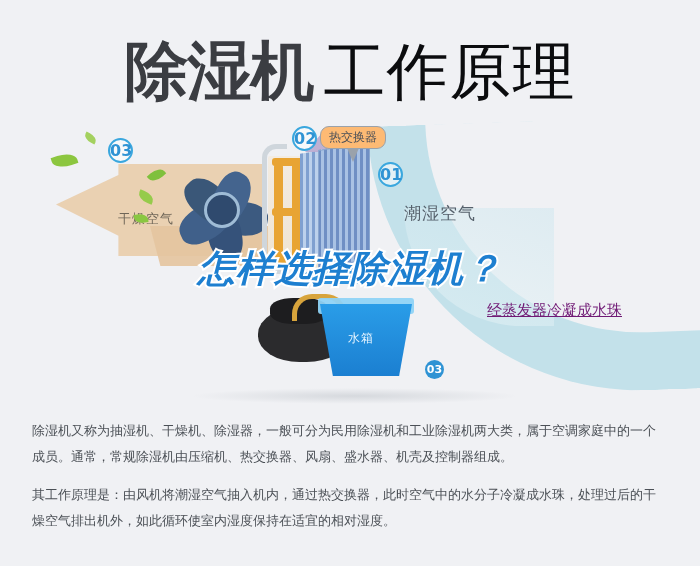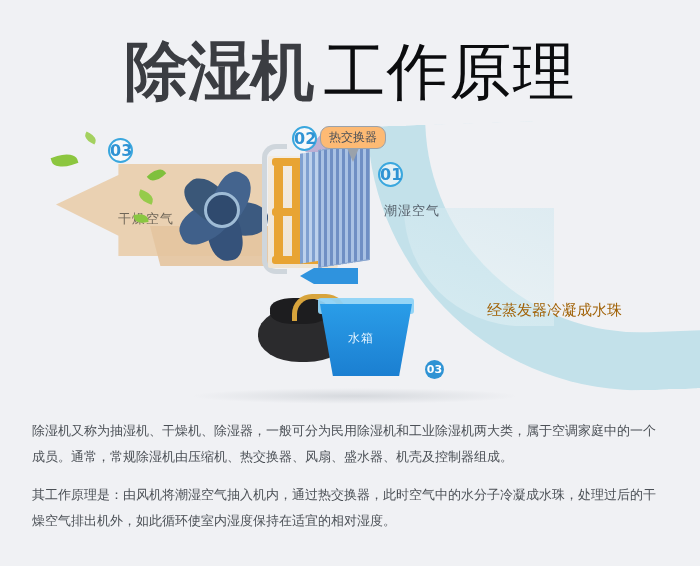--- a/index.html
+++ b/index.html
@@ -162,39 +162,39 @@
     position:absolute;padding:2px 8px;border:1.5px solid #9aa2ab;
     border-radius:9px;background:#fdba74;color:#4a4f57;font-size:12px;
     white-space:nowrap;
   }
   .bubble:after{
     content:"";position:absolute;left:50%;bottom:-14px;margin-left:-6px;
     width:0;height:0;border-left:6px solid transparent;
     border-right:6px solid transparent;border-top:14px solid #9aa2ab;
   }
   .callout-label{
-    position:absolute;font-size:13px;color:#55606b;letter-spacing:1px;
+    position:absolute;font-size:17px;color:#55606b;letter-spacing:1px;margin-left:20px;
   }
 
   
   .overlay{
     position:absolute;left:0;top:247px;width:700px;text-align:center;
     z-index:30;pointer-events:none;
   }
   .overlay div{
     font-size:37px;font-weight:bold;color:#1d7fd0;
     font-style:italic;letter-spacing:1px;line-height:44px;
     -webkit-text-stroke:4px #ffffff;
     paint-order:stroke fill;
     text-shadow:0 0 1px #ffffff;
   }
 
   
   .cap{
-    position:absolute;font-size:15px;color:#a16207;white-space:nowrap;
+    position:absolute;font-size:15px;color:#701a75;white-space:nowrap;text-decoration:underline;
   }
   .cap-badge{
     position:absolute;width:19px;height:19px;border-radius:50%;
     background:#2f93d4;color:#fff;font-size:11px;font-weight:bold;
     line-height:19px;text-align:center;
   }
 
   
   .body-text{
     position:absolute;left:32px;top:418px;width:640px;
@@ -270,20 +270,21 @@
 
   </div>
 
   <div class="shadow-ellipse"></div>
 
   <div class="cap" style="left:487px;top:301px;">经蒸发器冷凝成水珠</div>
 
   <div class="cap-badge" style="left:425px;top:360px;">03</div>
 
   <div class="overlay">
+    <div>怎样选择除湿机？</div>
   </div>
 
   <div class="body-text">
     <p>除湿机又称为抽湿机、干燥机、除湿器，一般可分为民用除湿机和工业除湿机两大类，属于空调家庭中的一个成员。通常，常规除湿机由压缩机、热交换器、风扇、盛水器、机壳及控制器组成。</p>
     <p>其工作原理是：由风机将潮湿空气抽入机内，通过热交换器，此时空气中的水分子冷凝成水珠，处理过后的干燥空气排出机外，如此循环使室内湿度保持在适宜的相对湿度。</p>
   </div>
 
 </div>
 
 </body></html>

